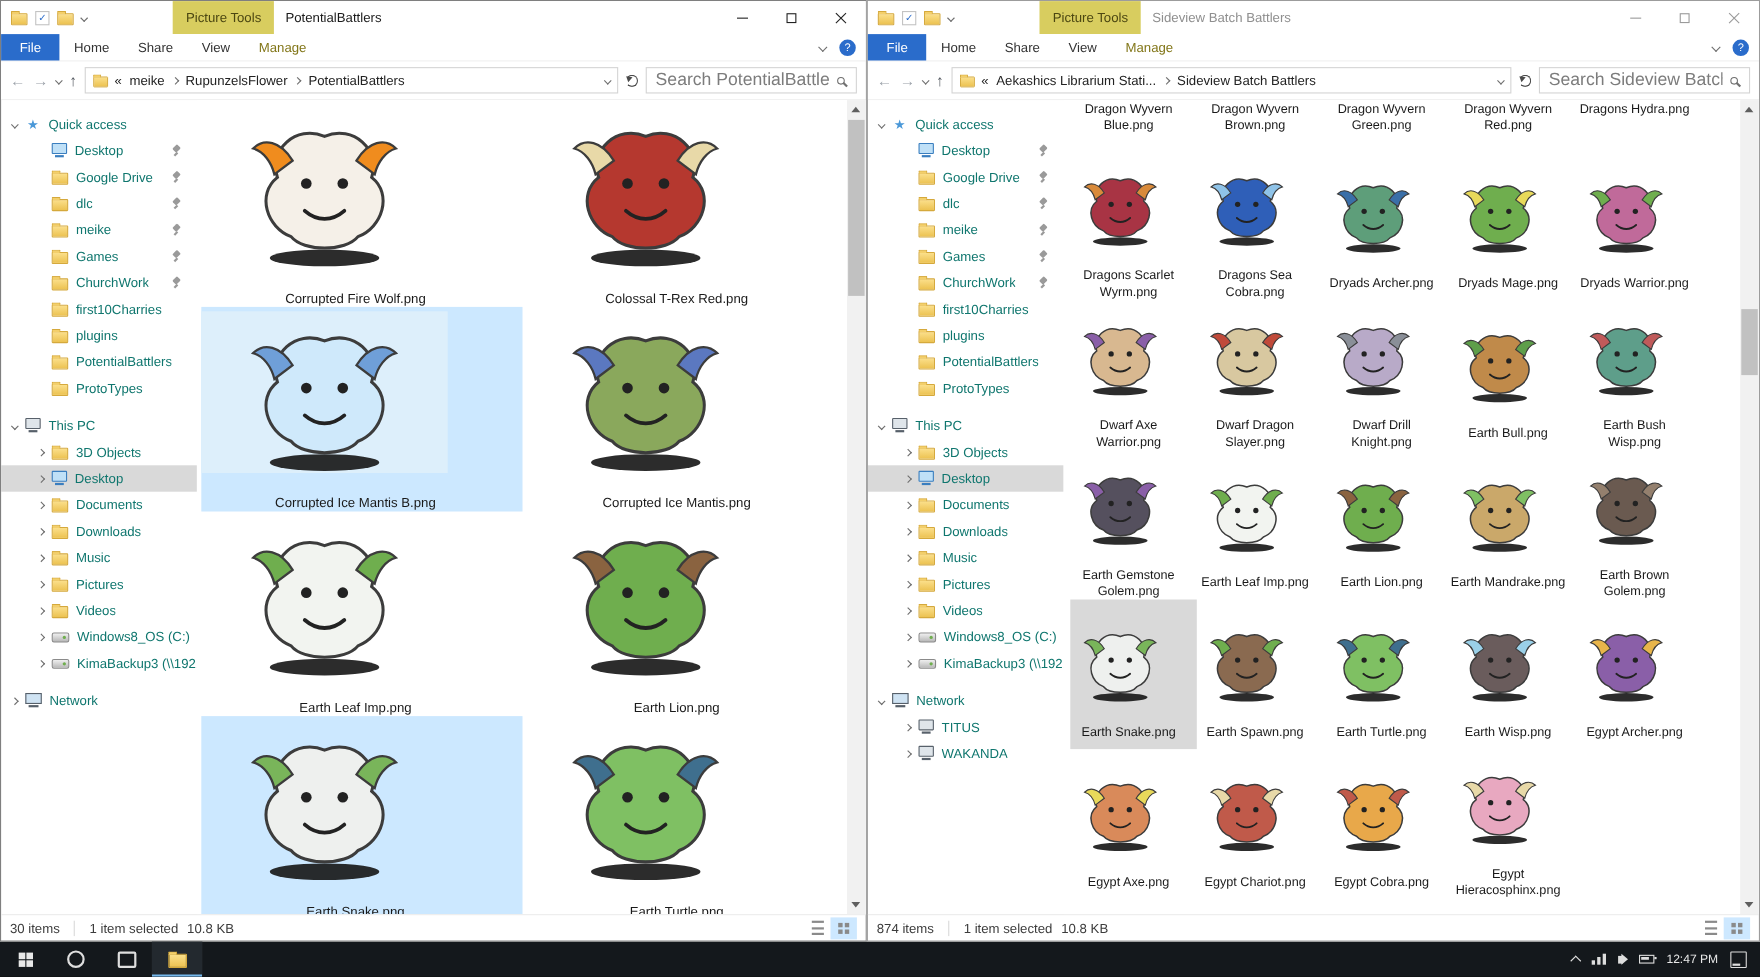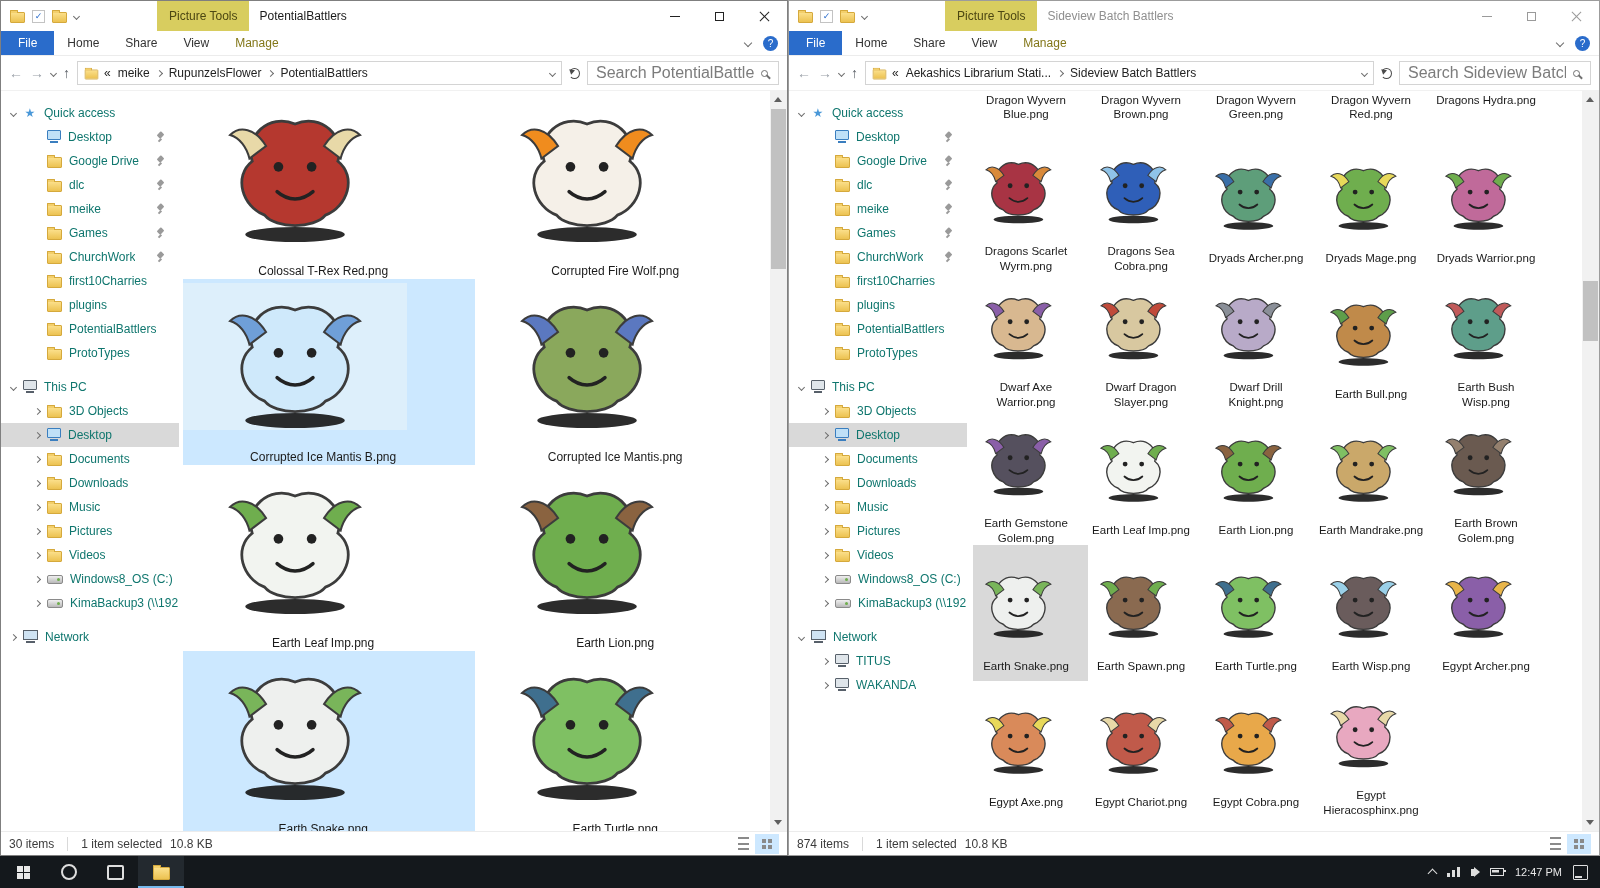--- a/index.html
+++ b/index.html
@@ -322,43 +322,43 @@
               <div class="tlabel">Network</div>
             </div>
           </div>
         </div>
       <div class="content">
         <div class="grid gl" id="l-files">
             <div class="thumb">
               <div class="imgbox">
                 <svg viewBox="0 0 120 100" preserveAspectRatio="xMidYMax meet" style="width:92%;height:94%">
                   <ellipse cx="60" cy="93" rx="36" ry="5.5" fill="#151515" opacity="0.9"></ellipse>
+                  <path d="M60 13 C79 5 97 22 91 40 C105 51 98 73 82 79 C74 89 46 89 38 79 C22 73 15 51 29 40 C23 22 41 5 60 13 Z" fill="#f5f0e8" stroke="#3c3c3c" stroke-width="2"></path>
+                  <path d="M39 29 C31 16 20 14 13 21 C20 23 25 30 27 38 Z" fill="#f08c1e" stroke="#3c3c3c" stroke-width="1.5"></path>
+                  <path d="M81 29 C89 16 100 14 107 21 C100 23 95 30 93 38 Z" fill="#f08c1e" stroke="#3c3c3c" stroke-width="1.5"></path>
+                  <circle cx="48" cy="44" r="3.5" fill="#222"></circle>
+                  <circle cx="72" cy="44" r="3.5" fill="#222"></circle>
+                  <path d="M47 62 C55 69 65 69 73 62" stroke="#222" stroke-width="2.5" fill="none" stroke-linecap="round"></path>
+                </svg>
+              </div>
+              <div class="fname">Corrupted Fire Wolf.png</div>
+            </div>
+            <div class="thumb">
+              <div class="imgbox">
+                <svg viewBox="0 0 120 100" preserveAspectRatio="xMidYMax meet" style="width:92%;height:94%">
+                  <ellipse cx="60" cy="93" rx="36" ry="5.5" fill="#151515" opacity="0.9"></ellipse>
                   <path d="M60 13 C79 5 97 22 91 40 C105 51 98 73 82 79 C74 89 46 89 38 79 C22 73 15 51 29 40 C23 22 41 5 60 13 Z" fill="#b5382f" stroke="#3c3c3c" stroke-width="2"></path>
                   <path d="M39 29 C31 16 20 14 13 21 C20 23 25 30 27 38 Z" fill="#e8d9a8" stroke="#3c3c3c" stroke-width="1.5"></path>
                   <path d="M81 29 C89 16 100 14 107 21 C100 23 95 30 93 38 Z" fill="#e8d9a8" stroke="#3c3c3c" stroke-width="1.5"></path>
                   <circle cx="48" cy="44" r="3.5" fill="#222"></circle>
                   <circle cx="72" cy="44" r="3.5" fill="#222"></circle>
                   <path d="M47 62 C55 69 65 69 73 62" stroke="#222" stroke-width="2.5" fill="none" stroke-linecap="round"></path>
                 </svg>
               </div>
               <div class="fname">Colossal T-Rex Red.png</div>
-            </div>
-            <div class="thumb">
-              <div class="imgbox">
-                <svg viewBox="0 0 120 100" preserveAspectRatio="xMidYMax meet" style="width:92%;height:94%">
-                  <ellipse cx="60" cy="93" rx="36" ry="5.5" fill="#151515" opacity="0.9"></ellipse>
-                  <path d="M60 13 C79 5 97 22 91 40 C105 51 98 73 82 79 C74 89 46 89 38 79 C22 73 15 51 29 40 C23 22 41 5 60 13 Z" fill="#f5f0e8" stroke="#3c3c3c" stroke-width="2"></path>
-                  <path d="M39 29 C31 16 20 14 13 21 C20 23 25 30 27 38 Z" fill="#f08c1e" stroke="#3c3c3c" stroke-width="1.5"></path>
-                  <path d="M81 29 C89 16 100 14 107 21 C100 23 95 30 93 38 Z" fill="#f08c1e" stroke="#3c3c3c" stroke-width="1.5"></path>
-                  <circle cx="48" cy="44" r="3.5" fill="#222"></circle>
-                  <circle cx="72" cy="44" r="3.5" fill="#222"></circle>
-                  <path d="M47 62 C55 69 65 69 73 62" stroke="#222" stroke-width="2.5" fill="none" stroke-linecap="round"></path>
-                </svg>
-              </div>
-              <div class="fname">Corrupted Fire Wolf.png</div>
             </div>
             <div class="thumb selected">
               <div class="imgbox" style="background: rgb(221, 239, 251);">
                 <svg viewBox="0 0 120 100" preserveAspectRatio="xMidYMax meet" style="width:92%;height:94%">
                   <ellipse cx="60" cy="93" rx="36" ry="5.5" fill="#151515" opacity="0.9"></ellipse>
                   <path d="M60 13 C79 5 97 22 91 40 C105 51 98 73 82 79 C74 89 46 89 38 79 C22 73 15 51 29 40 C23 22 41 5 60 13 Z" fill="#cfe9fb" stroke="#3c3c3c" stroke-width="2"></path>
                   <path d="M39 29 C31 16 20 14 13 21 C20 23 25 30 27 38 Z" fill="#6f9fd8" stroke="#3c3c3c" stroke-width="1.5"></path>
                   <path d="M81 29 C89 16 100 14 107 21 C100 23 95 30 93 38 Z" fill="#6f9fd8" stroke="#3c3c3c" stroke-width="1.5"></path>
                   <circle cx="48" cy="44" r="3.5" fill="#222"></circle>
                   <circle cx="72" cy="44" r="3.5" fill="#222"></circle>

